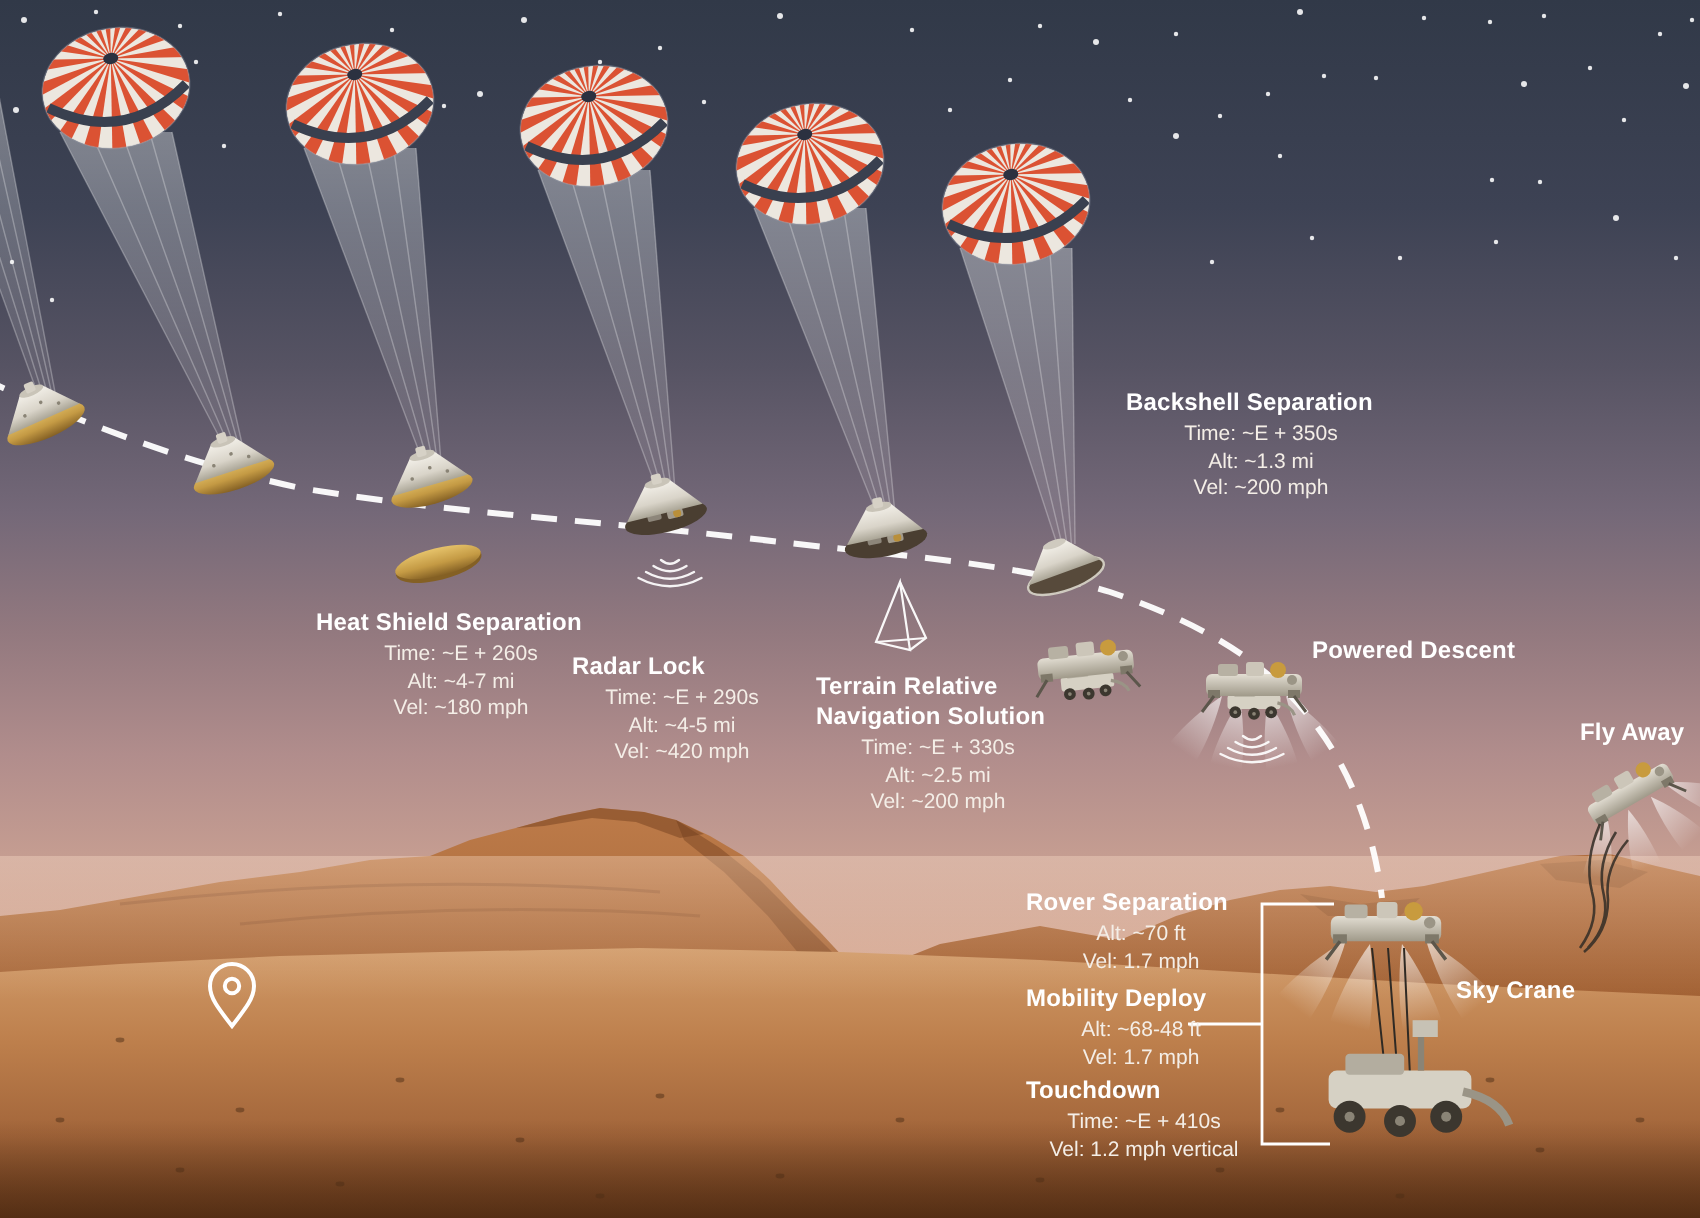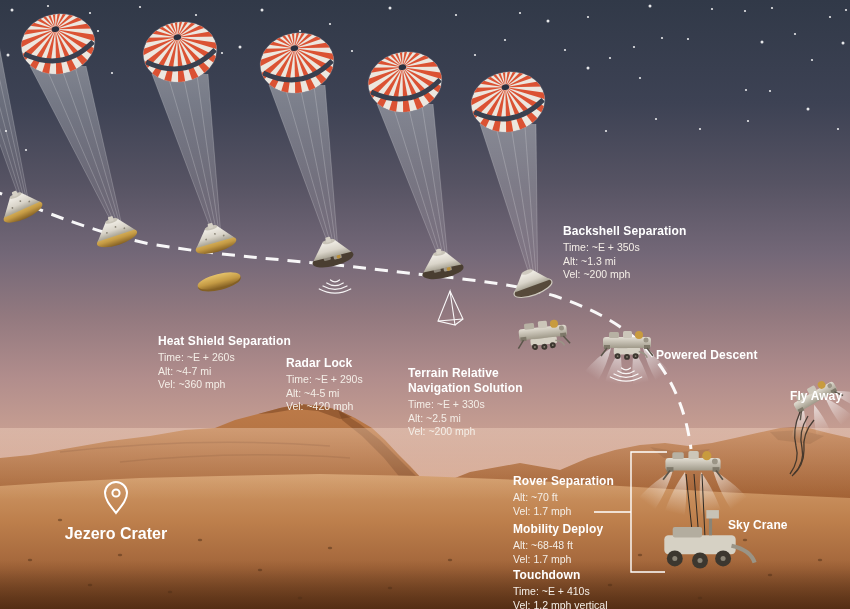--- a/index.html
+++ b/index.html
@@ -1,21 +1,21 @@
 <!DOCTYPE html>
 <html><head>
 <meta charset="utf-8">
 <style>
   html,body{margin:0;padding:0;background:#222;}
   #canvas{position:relative;width:850px;height:609px;overflow:hidden;font-family:"Liberation Sans",sans-serif;}
   #art{position:absolute;left:0;top:0;}
   #labels{position:absolute;left:0;top:0;width:850px;height:609px;pointer-events:none;}
-  .stage{position:absolute;color:#fff;margin-top:30px;}
+  .stage{position:absolute;color:#fff;}
   .stage-title{font:700 12px/15px "Liberation Sans",sans-serif;letter-spacing:.1px;margin-bottom:2px;}
-  .stage-line{font:400 10.5px/13.5px "Liberation Sans",sans-serif;color:#f4eee7;}
+  .stage-line{font:400 10.5px/13.5px "Liberation Sans",sans-serif;color:#f4eee7;text-align:center;}
   .big-label{position:absolute;color:#fff;font:700 16px/19px "Liberation Sans",sans-serif;text-align:center;}
 </style>
 </head>
 <body>
 
 <div id="canvas">
 <svg id="art" width="850" height="609" viewBox="0 0 850 609">
   <defs>
     <linearGradient id="gSky" x1="0" y1="0" x2="0" y2="1">
       <stop offset="0" stop-color="#313948"></stop>
@@ -502,21 +502,21 @@
     <path d="M0,0 C-7,-9 -11,-14 -11,-20 A11,11 0 1 1 11,-20 C11,-14 7,-9 0,0 Z" fill="none" stroke="#fff" stroke-width="2"></path>
     <circle cx="0" cy="-20" r="3.6" fill="none" stroke="#fff" stroke-width="2"></circle>
   </g>
 </svg>
 
 <div id="labels">
   <div class="stage" style="left:158px;top:304px;width:145px">
     <div class="stage-title">Heat Shield Separation</div>
     <div class="stage-line">Time: ~E + 260s</div>
     <div class="stage-line">Alt: ~4-7 mi</div>
-    <div class="stage-line">Vel: ~360 mph</div>
+    <div class="stage-line">Vel: ~180 mph</div>
   </div>
   <div class="stage" style="left:286px;top:326px;width:110px">
     <div class="stage-title">Radar Lock</div>
     <div class="stage-line">Time: ~E + 290s</div>
     <div class="stage-line">Alt: ~4-5 mi</div>
     <div class="stage-line">Vel: ~420 mph</div>
   </div>
   <div class="stage" style="left:408px;top:336px;width:122px">
     <div class="stage-title">Terrain Relative Navigation Solution</div>
     <div class="stage-line">Time: ~E + 330s</div>
@@ -546,15 +546,14 @@
   <div class="stage" style="left:513px;top:492px;width:115px">
     <div class="stage-title">Mobility Deploy</div>
     <div class="stage-line">Alt: ~68-48 ft</div>
     <div class="stage-line">Vel: 1.7 mph</div>
   </div>
   <div class="stage" style="left:513px;top:538px;width:118px">
     <div class="stage-title">Touchdown</div>
     <div class="stage-line">Time: ~E + 410s</div>
     <div class="stage-line">Vel: 1.2 mph vertical</div>
   </div>
-  <div class="big-label" style="left:50px;top:524px;width:132px">Jezero Crater</div>
 </div>
 </div>
 
 </body></html>

